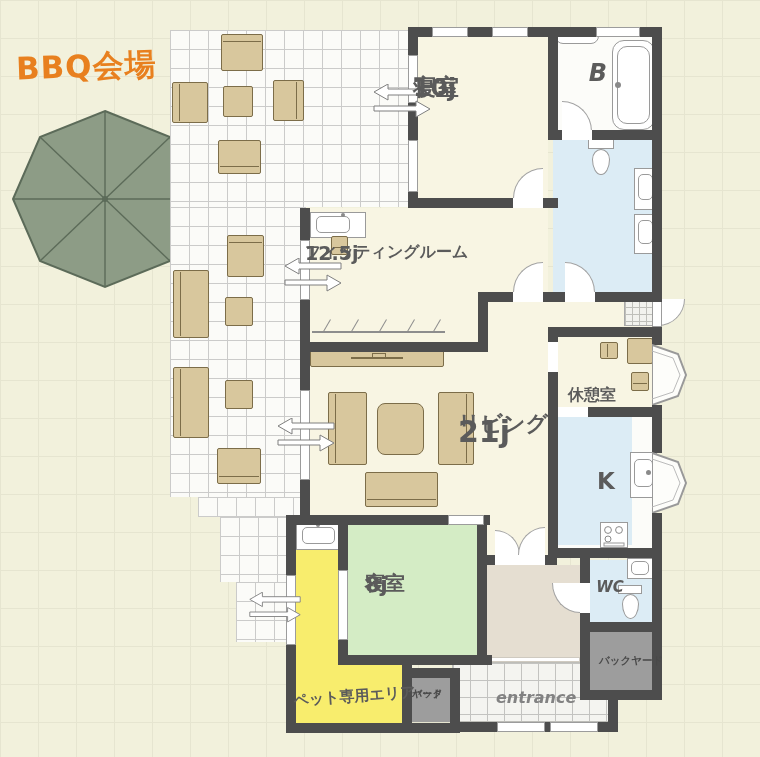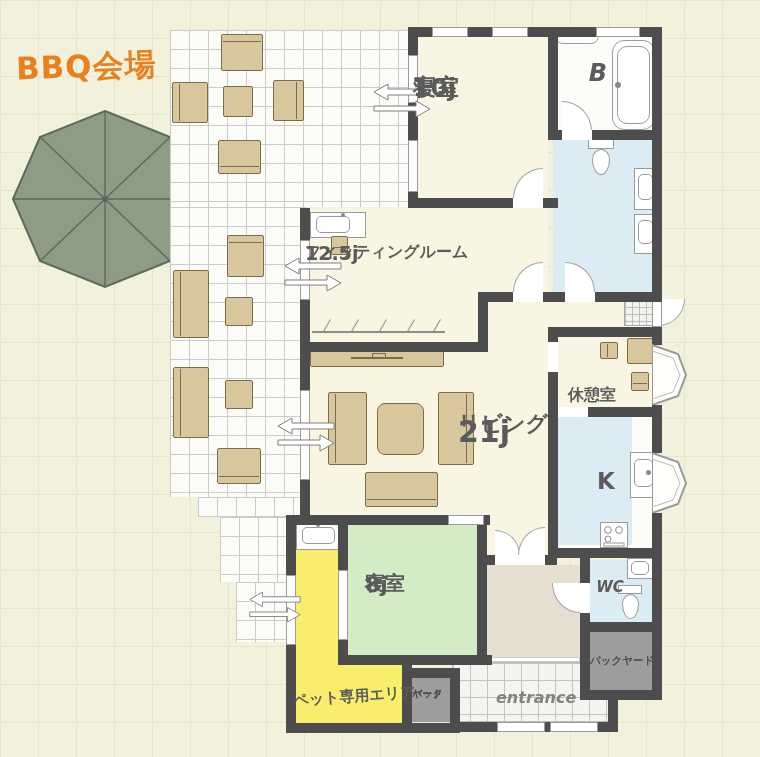--- a/index.html
+++ b/index.html
@@ -351,21 +351,21 @@
   <div class="lbl" style="left:458px;top:411px;width:106px;font-size:22px;">
     <div>リビング</div>
     <div style="font-size:30px;margin-top:4px;">21j</div>
   </div>
   <div class="lbl" style="left:594px;top:468px;width:24px;font-size:23px;">K</div>
   <div class="lbl" style="left:365px;top:572px;width:95px;font-size:20px;">
     <div>寝室</div>
     <div style="font-size:22px;">8j</div>
   </div>
   <div class="lbl" style="left:594px;top:579px;width:32px;font-size:15px;font-style:italic;">WC</div>
-  <div class="lbl on-gray" style="left:590px;top:654px;width:62px;font-size:10.5px;">バックヤード</div>
+  <div class="lbl on-gray" style="left:590px;top:654px;width:62px;font-size:10.5px;padding-left:9px;">バックヤード</div>
   <div class="lbl on-gray" style="left:412px;top:688px;width:38px;font-size:10px;">
     <div>バック</div>
     <div>ヤード</div>
   </div>
   <div class="entr-lbl" style="left:496px;top:688px;">entrance</div>
   <div class="lbl" style="left:292px;top:688px;width:125px;font-size:15px;transform:rotate(-4deg);">ペット専用エリア</div>
 
 </div>
 
 </body></html>

